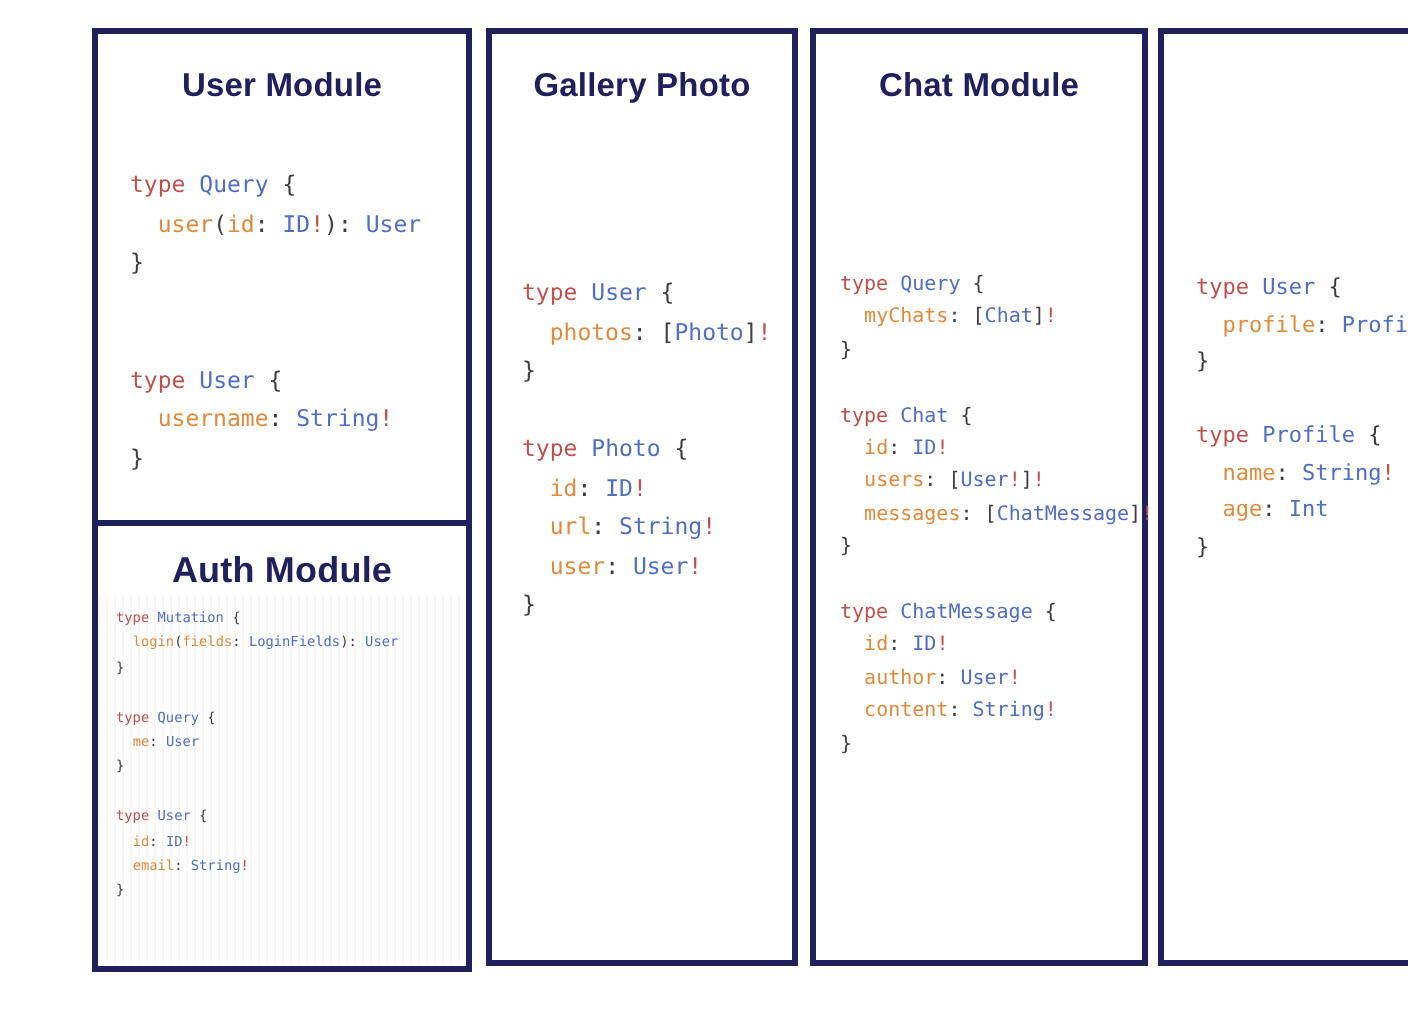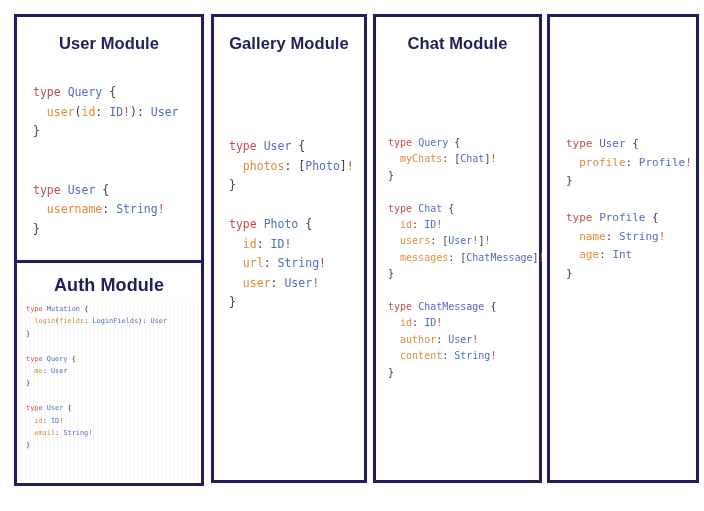--- a/index.html
+++ b/index.html
@@ -22,20 +22,21 @@
     width: 704px;
     height: 511px;
   }
 
   
   .card {
     position: absolute;
     background: #ffffff;
     border: 3px solid #20215c;
     box-sizing: border-box;
+    margin-left: 32px;
   }
 
   .card-title {
     text-align: center;
     font-weight: bold;
     color: #20215c;
     letter-spacing: 0.1px;
   }
 
   .card > .card-title {
@@ -122,21 +123,21 @@
     <div class="code code-body" id="code-user"><span class="blank"><span class="kw">type</span> <span class="tn">Query</span> <span class="pn">{</span></span><span class="blank">  <span class="fd">user</span><span class="pn">(</span><span class="fd">id</span><span class="pn">:</span> <span class="tn">ID</span><span class="bang">!</span><span class="pn">)</span><span class="pn">:</span> <span class="tn">User</span></span><span class="blank"><span class="pn">}</span></span><span class="blank">&nbsp;</span><span class="blank">&nbsp;</span><span class="blank"><span class="kw">type</span> <span class="tn">User</span> <span class="pn">{</span></span><span class="blank">  <span class="fd">username</span><span class="pn">:</span> <span class="tn">String</span><span class="bang">!</span></span><span class="blank"><span class="pn">}</span></span></div>
 
     <div id="card-auth">
       <div class="texture"></div>
       <div class="card-title">Auth Module</div>
       <div class="code" id="code-auth"><span class="blank"><span class="kw">type</span> <span class="tn">Mutation</span> <span class="pn">{</span></span><span class="blank">  <span class="fd">login</span><span class="pn">(</span><span class="fd">fields</span><span class="pn">:</span> <span class="tn">LoginFields</span><span class="pn">)</span><span class="pn">:</span> <span class="tn">User</span></span><span class="blank"><span class="pn">}</span></span><span class="blank">&nbsp;</span><span class="blank"><span class="kw">type</span> <span class="tn">Query</span> <span class="pn">{</span></span><span class="blank">  <span class="fd">me</span><span class="pn">:</span> <span class="tn">User</span></span><span class="blank"><span class="pn">}</span></span><span class="blank">&nbsp;</span><span class="blank"><span class="kw">type</span> <span class="tn">User</span> <span class="pn">{</span></span><span class="blank">  <span class="fd">id</span><span class="pn">:</span> <span class="tn">ID</span><span class="bang">!</span></span><span class="blank">  <span class="fd">email</span><span class="pn">:</span> <span class="tn">String</span><span class="bang">!</span></span><span class="blank"><span class="pn">}</span></span></div>
     </div>
   </div>
 
   <div class="card" id="card-gallery">
-    <div class="card-title">Gallery Module</div>
+    <div class="card-title">Gallery Photo</div>
     <div class="code code-body" id="code-gallery"><span class="blank"><span class="kw">type</span> <span class="tn">User</span> <span class="pn">{</span></span><span class="blank">  <span class="fd">photos</span><span class="pn">:</span> <span class="pn">[</span><span class="tn">Photo</span><span class="pn">]</span><span class="bang">!</span></span><span class="blank"><span class="pn">}</span></span><span class="blank">&nbsp;</span><span class="blank"><span class="kw">type</span> <span class="tn">Photo</span> <span class="pn">{</span></span><span class="blank">  <span class="fd">id</span><span class="pn">:</span> <span class="tn">ID</span><span class="bang">!</span></span><span class="blank">  <span class="fd">url</span><span class="pn">:</span> <span class="tn">String</span><span class="bang">!</span></span><span class="blank">  <span class="fd">user</span><span class="pn">:</span> <span class="tn">User</span><span class="bang">!</span></span><span class="blank"><span class="pn">}</span></span></div>
   </div>
 
   <div class="card" id="card-chat">
     <div class="card-title">Chat Module</div>
     <div class="code code-body" id="code-chat"><span class="blank"><span class="kw">type</span> <span class="tn">Query</span> <span class="pn">{</span></span><span class="blank">  <span class="fd">myChats</span><span class="pn">:</span> <span class="pn">[</span><span class="tn">Chat</span><span class="pn">]</span><span class="bang">!</span></span><span class="blank"><span class="pn">}</span></span><span class="blank">&nbsp;</span><span class="blank"><span class="kw">type</span> <span class="tn">Chat</span> <span class="pn">{</span></span><span class="blank">  <span class="fd">id</span><span class="pn">:</span> <span class="tn">ID</span><span class="bang">!</span></span><span class="blank">  <span class="fd">users</span><span class="pn">:</span> <span class="pn">[</span><span class="tn">User</span><span class="bang">!</span><span class="pn">]</span><span class="bang">!</span></span><span class="blank">  <span class="fd">messages</span><span class="pn">:</span> <span class="pn">[</span><span class="tn">ChatMessage</span><span class="pn">]</span><span class="bang">!</span></span><span class="blank"><span class="pn">}</span></span><span class="blank">&nbsp;</span><span class="blank"><span class="kw">type</span> <span class="tn">ChatMessage</span> <span class="pn">{</span></span><span class="blank">  <span class="fd">id</span><span class="pn">:</span> <span class="tn">ID</span><span class="bang">!</span></span><span class="blank">  <span class="fd">author</span><span class="pn">:</span> <span class="tn">User</span><span class="bang">!</span></span><span class="blank">  <span class="fd">content</span><span class="pn">:</span> <span class="tn">String</span><span class="bang">!</span></span><span class="blank"><span class="pn">}</span></span></div>
   </div>
 
   <div class="card" id="card-profile">
     <div class="code code-body" id="code-profile"><span class="blank"><span class="kw">type</span> <span class="tn">User</span> <span class="pn">{</span></span><span class="blank">  <span class="fd">profile</span><span class="pn">:</span> <span class="tn">Profile</span><span class="bang">!</span></span><span class="blank"><span class="pn">}</span></span><span class="blank">&nbsp;</span><span class="blank"><span class="kw">type</span> <span class="tn">Profile</span> <span class="pn">{</span></span><span class="blank">  <span class="fd">name</span><span class="pn">:</span> <span class="tn">String</span><span class="bang">!</span></span><span class="blank">  <span class="fd">age</span><span class="pn">:</span> <span class="tn">Int</span></span><span class="blank"><span class="pn">}</span></span></div>

